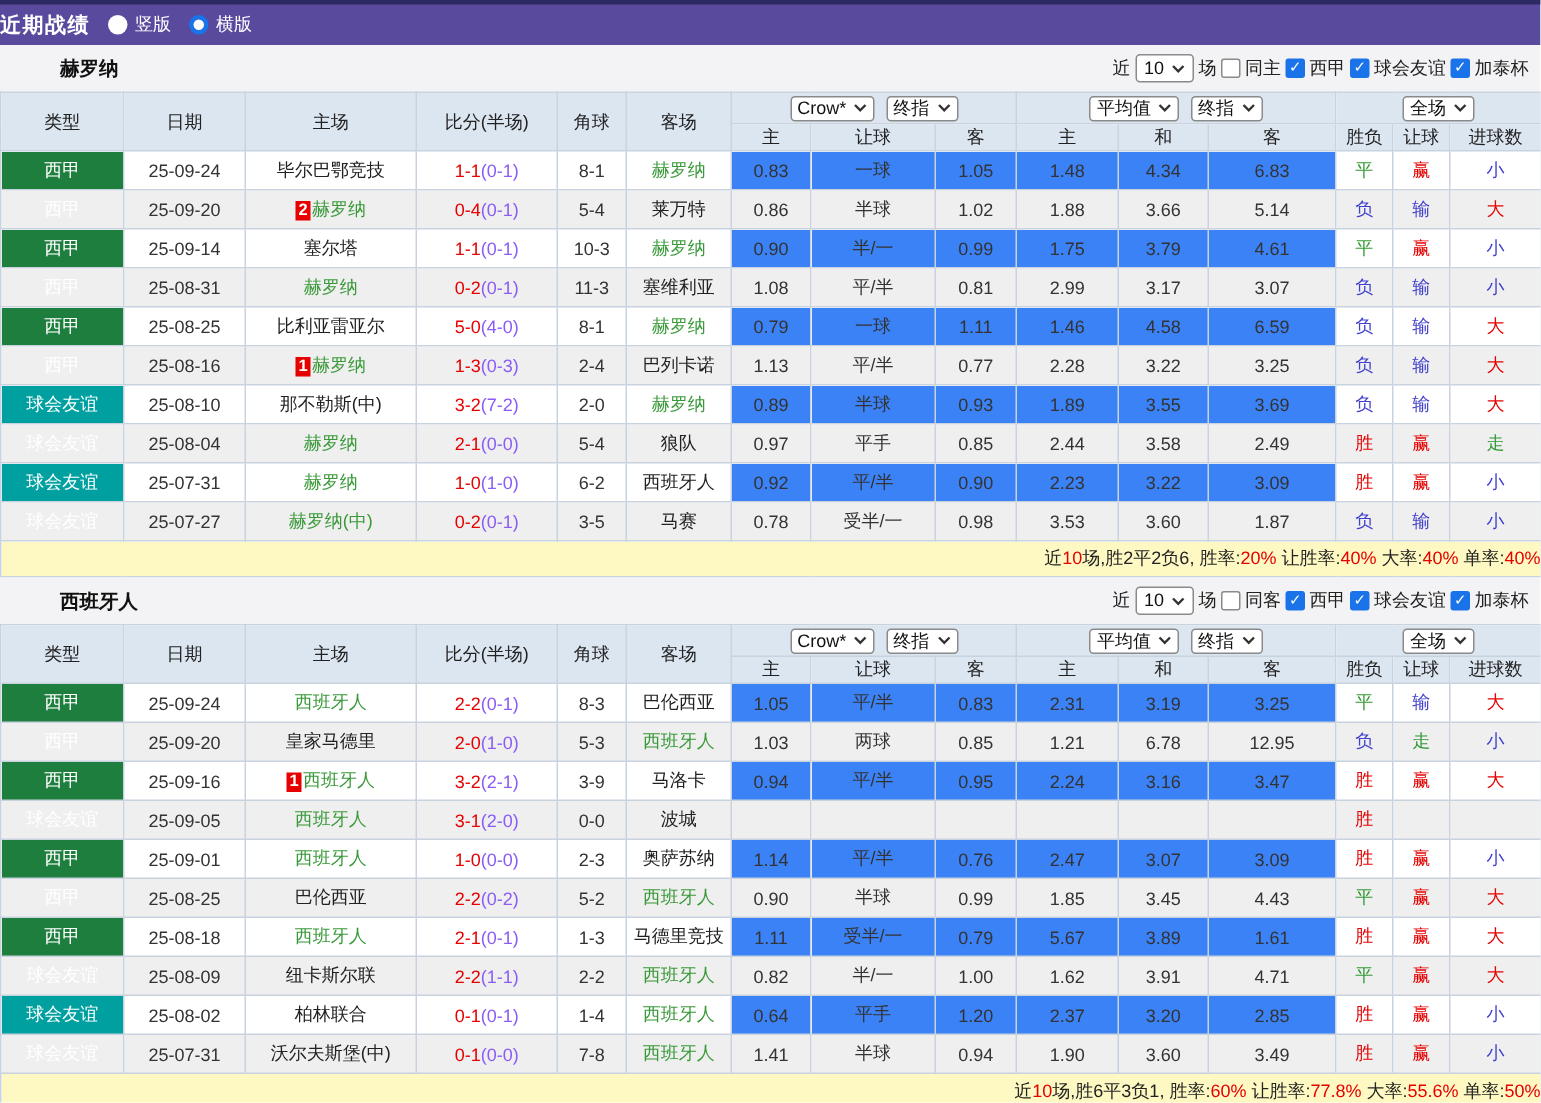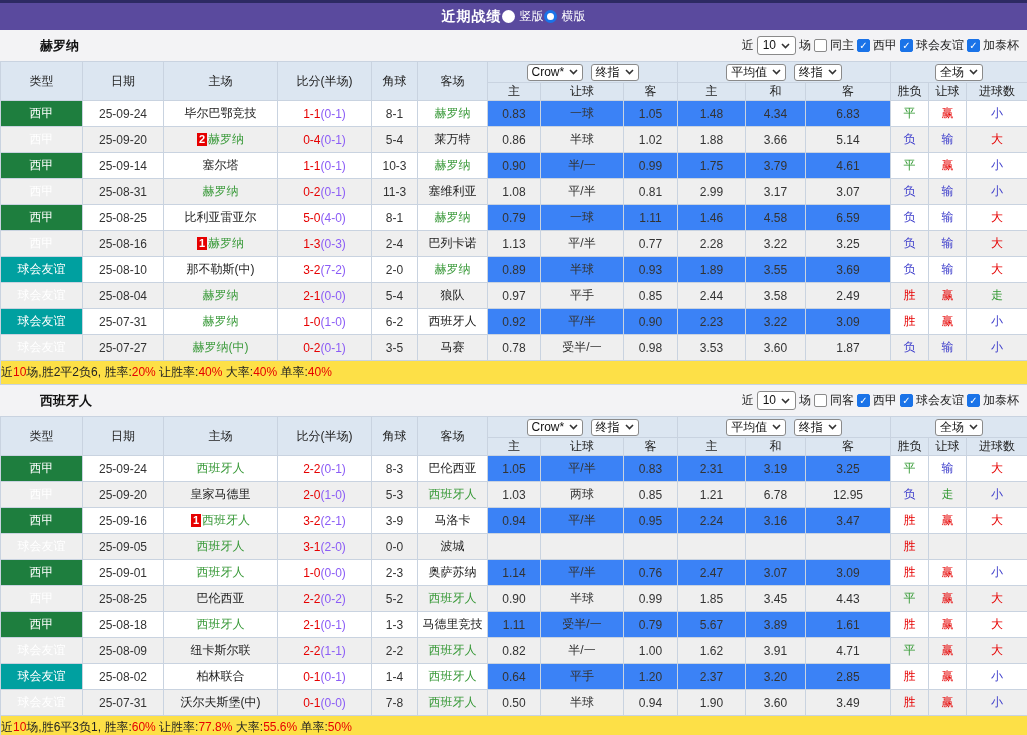--- a/index.html
+++ b/index.html
@@ -2,21 +2,21 @@
 <html style="--accent-purple: #5a4a9e; --topbar-edge: #2d2a63; --check-blue: #1a73e8; --league-green: #1e7e3e; --friendly-teal: #00a0a0; --focus-green: #3a9a3a; --score-red: #e60000; --result-red: #e60000; --result-blue: #4040cc; --result-green: #339933;"><head>
 <meta charset="utf-8">
 <style>
   *{box-sizing:border-box;margin:0;padding:0}
   html,body{background:#fff}
   body{width:1027px;font-family:"Liberation Sans","DejaVu Sans",sans-serif;color:#333}
   .page{width:1027px;height:735px;overflow:hidden}
 
   
   .topbar{height:30px;background:var(--accent-purple,#5a4a9e);border-top:3px solid var(--topbar-edge,#2d2a63);
-          display:flex;align-items:center;justify-content:center;color:#fff}
+          display:flex;align-items:center;justify-content:flex-start;gap:12px;color:#fff}
   .topbar .title{font-weight:bold;font-size:14px;letter-spacing:1px}
   .radio-group{display:flex;align-items:center;gap:5px;font-size:12px}
   .radio{width:13px;height:13px;border-radius:50%;background:#fff;display:inline-block;flex:0 0 auto}
   .radio.checked{border:3px solid var(--check-blue,#1a73e8)}
 
   
   .section-header{height:31px;display:flex;align-items:center;background:#f3f3f5;
                   padding:0 8px 0 40px;font-size:12px;color:#222}
   .team-title{font-weight:bold;font-size:13px;color:#111}
   .filters{margin-left:auto;display:flex;align-items:center;gap:3px}
@@ -45,21 +45,21 @@
   td.comp-friendly{background:var(--friendly-teal,#00a0a0)}
   .ft{color:var(--score-red,#e60000)}
   .ht{color:#8b5cf6}
   .teamname{color:#222;cursor:pointer}
   .teamname.focus{color:var(--focus-green,#3a9a3a)}
   .badge{display:inline-block;background:var(--score-red,#e60000);color:#fff;padding:0 2px;
          margin-right:1px;font-size:11px;line-height:13px;font-weight:bold}
   .res-r{color:var(--result-red,#e60000)}
   .res-b{color:var(--result-blue,#4040cc)}
   .res-g{color:var(--result-green,#339933)}
-  .summary{height:24px;text-align:left;background:#fde047;color:#222}
+  .summary{height:24px;text-align:right;background:#fef9c3;color:#222}
   .summary .red{color:var(--score-red,#e60000)}
 </style>
 </head>
 <body>
 
 <div class="page">
 
   <div class="topbar">
     <span class="title">近期战绩</span>
     <span class="radio-group">
@@ -600,21 +600,21 @@
             <td class="res res-r">赢</td>
             <td class="res res-b">小</td>
           </tr>
           <tr class="alt">
             <td class="comp comp-friendly">球会友谊</td>
             <td class="date">25-07-31</td>
             <td class="teamcell"><span class="teamname">沃尔夫斯堡(中)</span></td>
             <td class="scorecell"><span class="ft">0-1</span><span class="ht">(0-0)</span></td>
             <td class="corner">7-8</td>
             <td class="teamcell"><span class="teamname focus">西班牙人</span></td>
-            <td class="crow">0.50</td>
+            <td class="crow">1.41</td>
             <td class="crow">半球</td>
             <td class="crow">0.94</td>
             <td class="avg">1.90</td>
             <td class="avg">3.60</td>
             <td class="avg">3.49</td>
             <td class="res res-r">胜</td>
             <td class="res res-r">赢</td>
             <td class="res res-b">小</td>
           </tr>
         </tbody>

